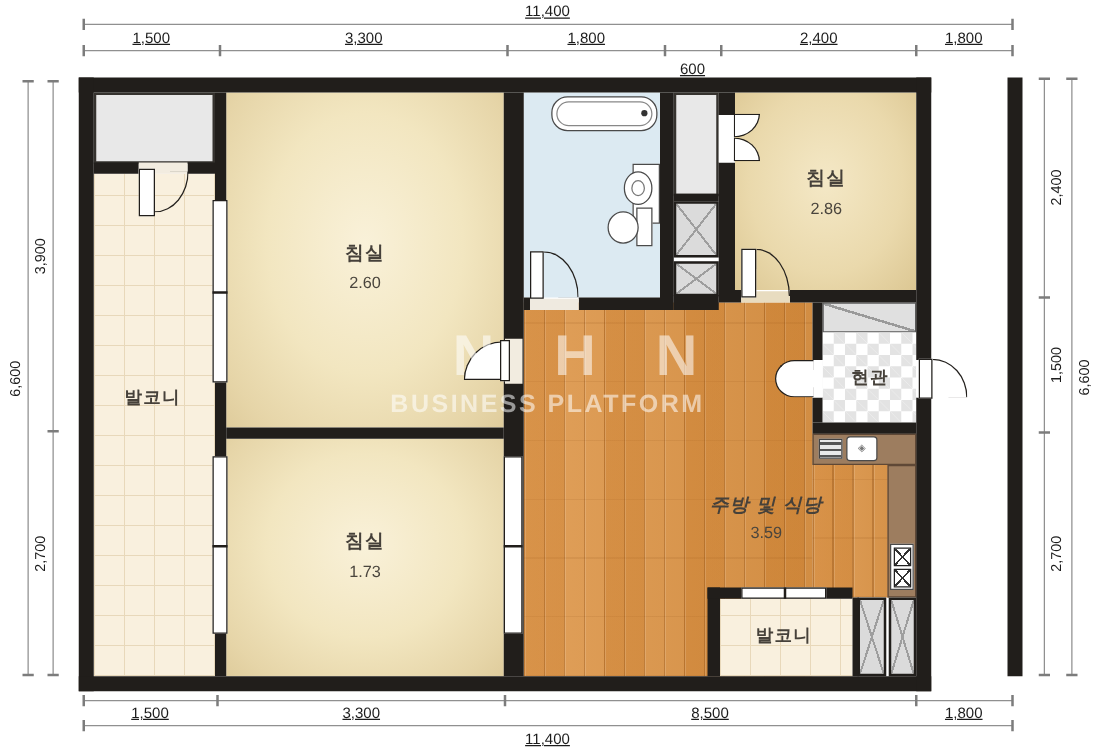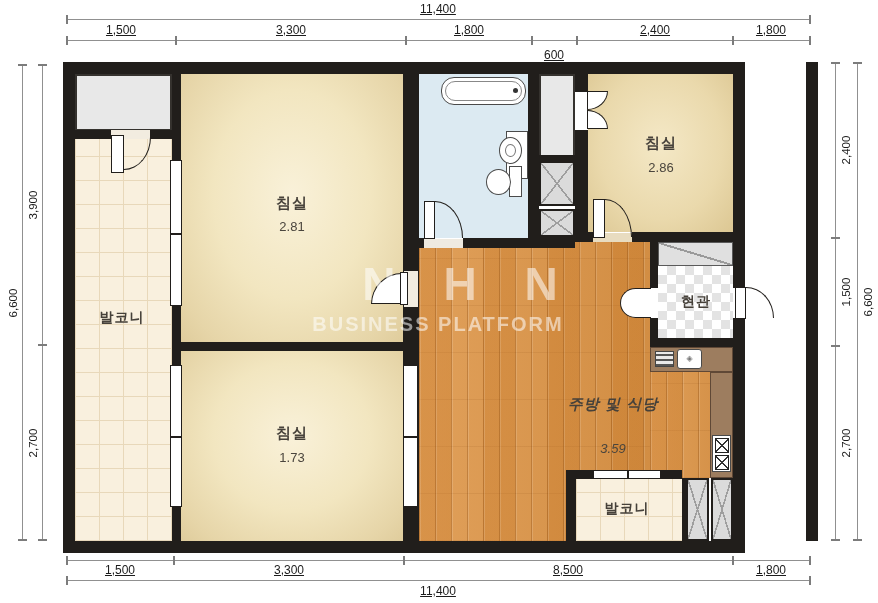--- a/index.html
+++ b/index.html
@@ -148,27 +148,27 @@
   <div class="abs leaf" style="left:587px;top:110px;width:21px;height:19px;border-radius:0 100% 0 0;"></div>
 
   <div class="abs gap" style="left:650px;top:288px;width:8px;height:30px;background:#fff;"></div>
   <div class="abs leaf" style="left:620px;top:288px;width:31px;height:30px;border-right:none;border-radius:50% 0 0 50%;"></div>
 
   <div class="abs gap" style="left:733px;top:288px;width:12px;height:30px;background:#fff;"></div>
   <div class="abs arc" style="left:746px;top:287px;width:28px;height:31px;border-top:1.6px solid #211e1b;border-right:1.6px solid #211e1b;border-top-right-radius:100% 100%;"></div>
   <div class="abs leaf" style="left:735px;top:287px;width:11px;height:32px;"></div>
 
   <div class="lab lab-name" style="left:292px;top:203px;">침실</div>
-  <div class="lab lab-area" style="left:292px;top:226px;">2.81</div>
+  <div class="lab lab-area" style="left:292px;top:226px;">2.60</div>
   <div class="lab lab-name" style="left:292px;top:433px;">침실</div>
   <div class="lab lab-area" style="left:292px;top:457px;">1.73</div>
   <div class="lab lab-name" style="left:661px;top:143px;">침실</div>
   <div class="lab lab-area" style="left:661px;top:167px;">2.86</div>
   <div class="lab lab-name" style="left:613px;top:404px;font-style:italic;">주방 및 식당</div>
-  <div class="lab lab-area" style="left:613px;top:448px;font-style:italic;">3.59</div>
+  <div class="lab lab-area" style="left:613px;top:426px;">3.59</div>
   <div class="lab lab-name" style="left:696px;top:302px;font-size:14px;">현관</div>
   <div class="lab lab-name" style="left:122px;top:318px;font-size:14px;">발코니</div>
   <div class="lab lab-name" style="left:627px;top:509px;font-size:14px;">발코니</div>
 
   <div class="wm" style="left:460px;top:284px;font-size:46px;letter-spacing:48px;padding-left:48px;">NHN</div>
   <div class="wm" style="left:438px;top:324px;font-size:20px;letter-spacing:2px;">BUSINESS PLATFORM</div>
 
   <div class="abs dim-line" style="left:67px;top:19px;width:743px;height:1px;"></div>
   <div class="abs tick-v" style="left:66px;top:15px;"></div>
   <div class="abs tick-v" style="left:809px;top:15px;"></div>

